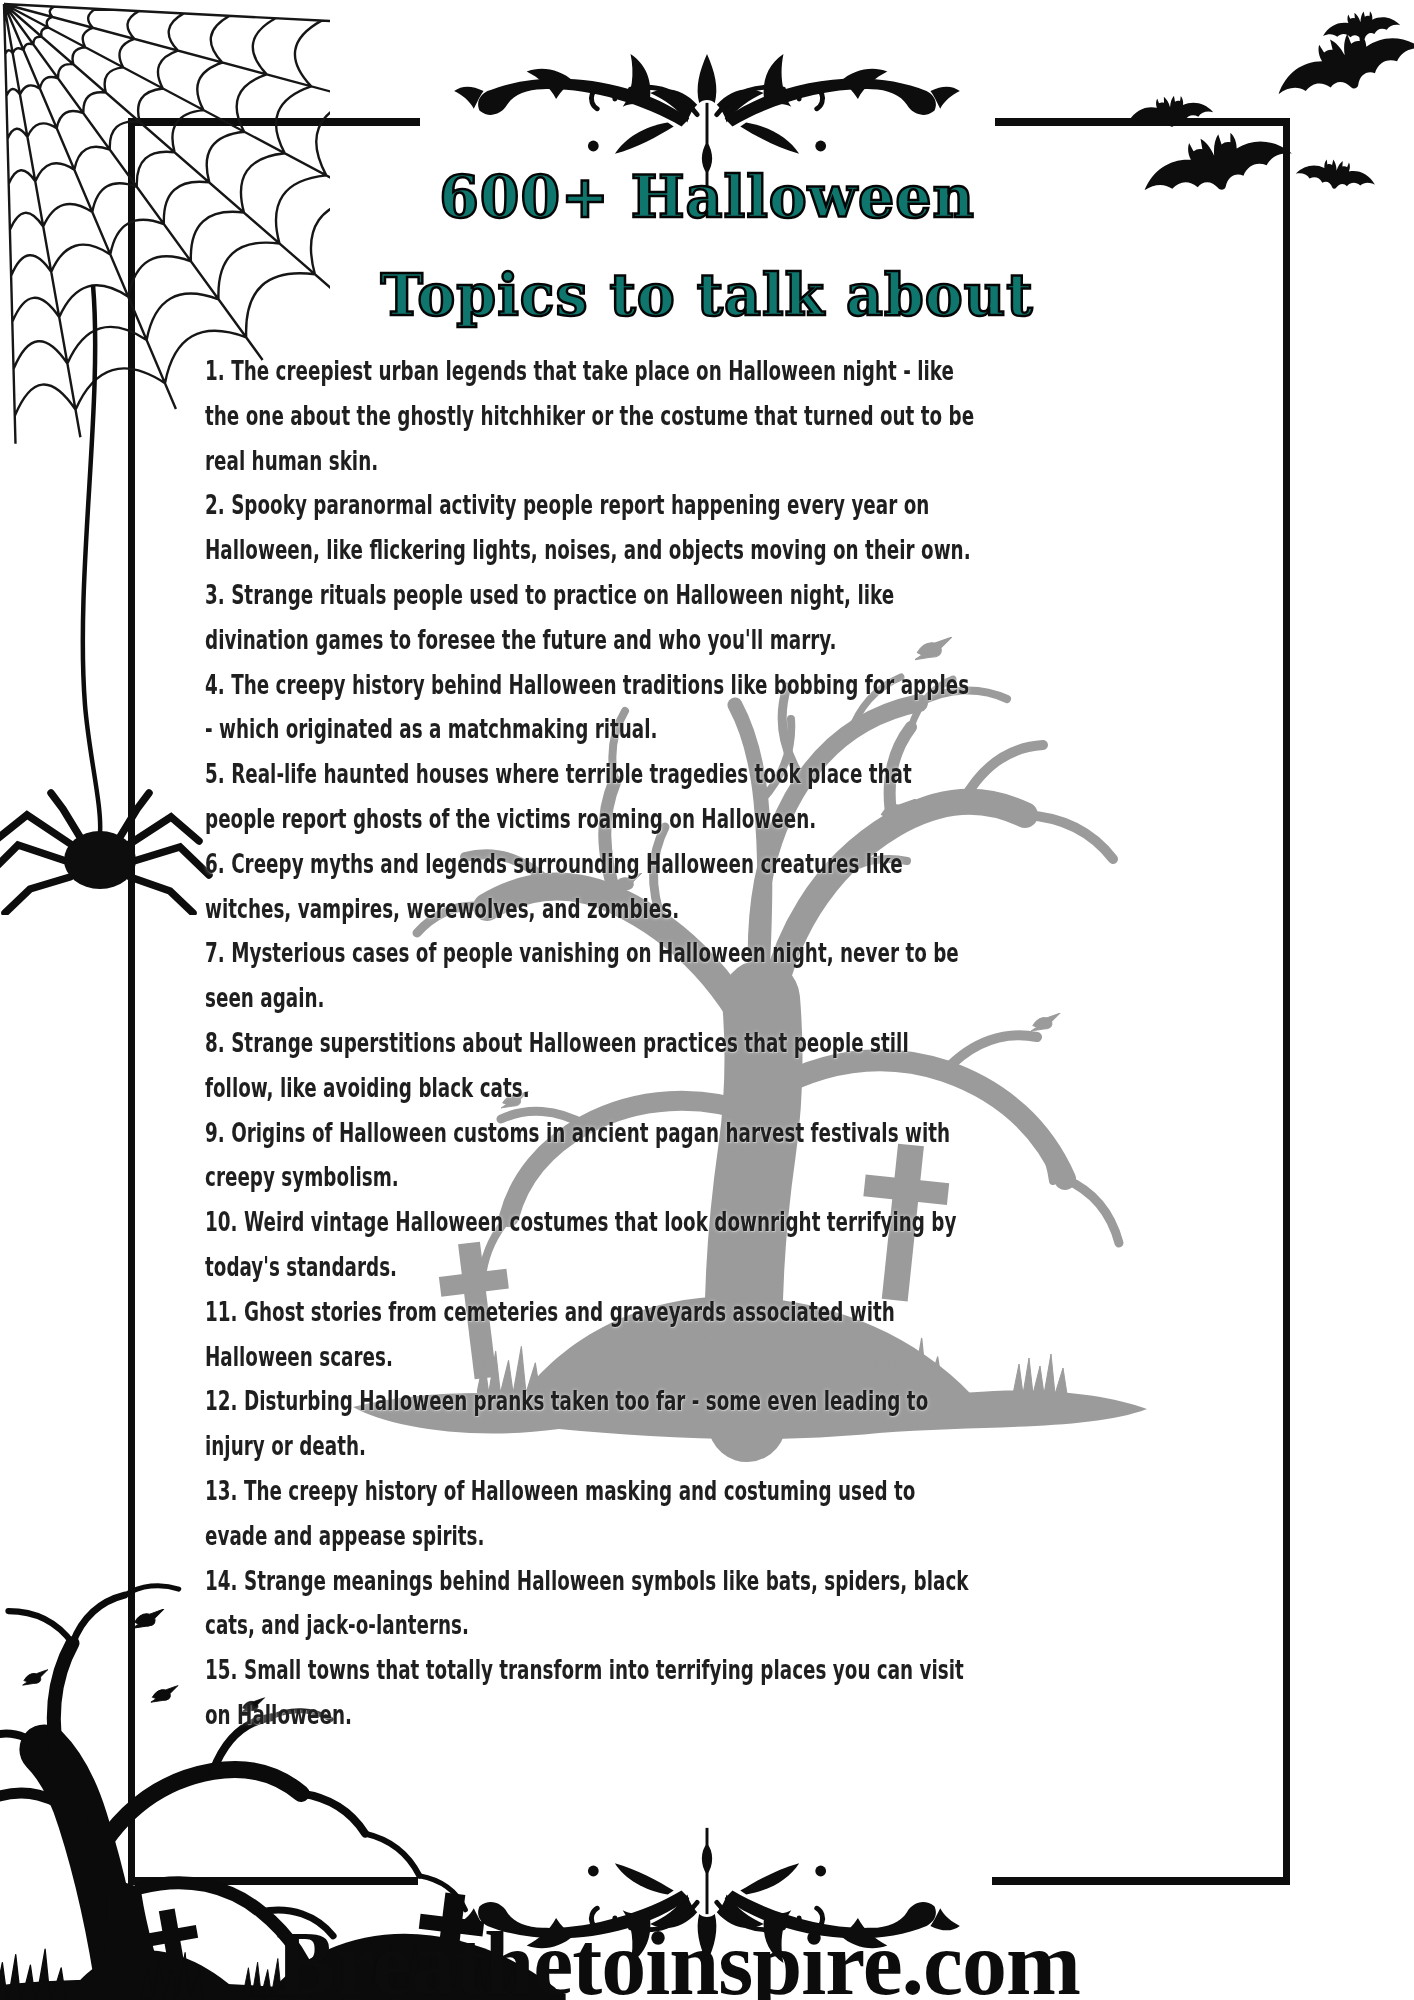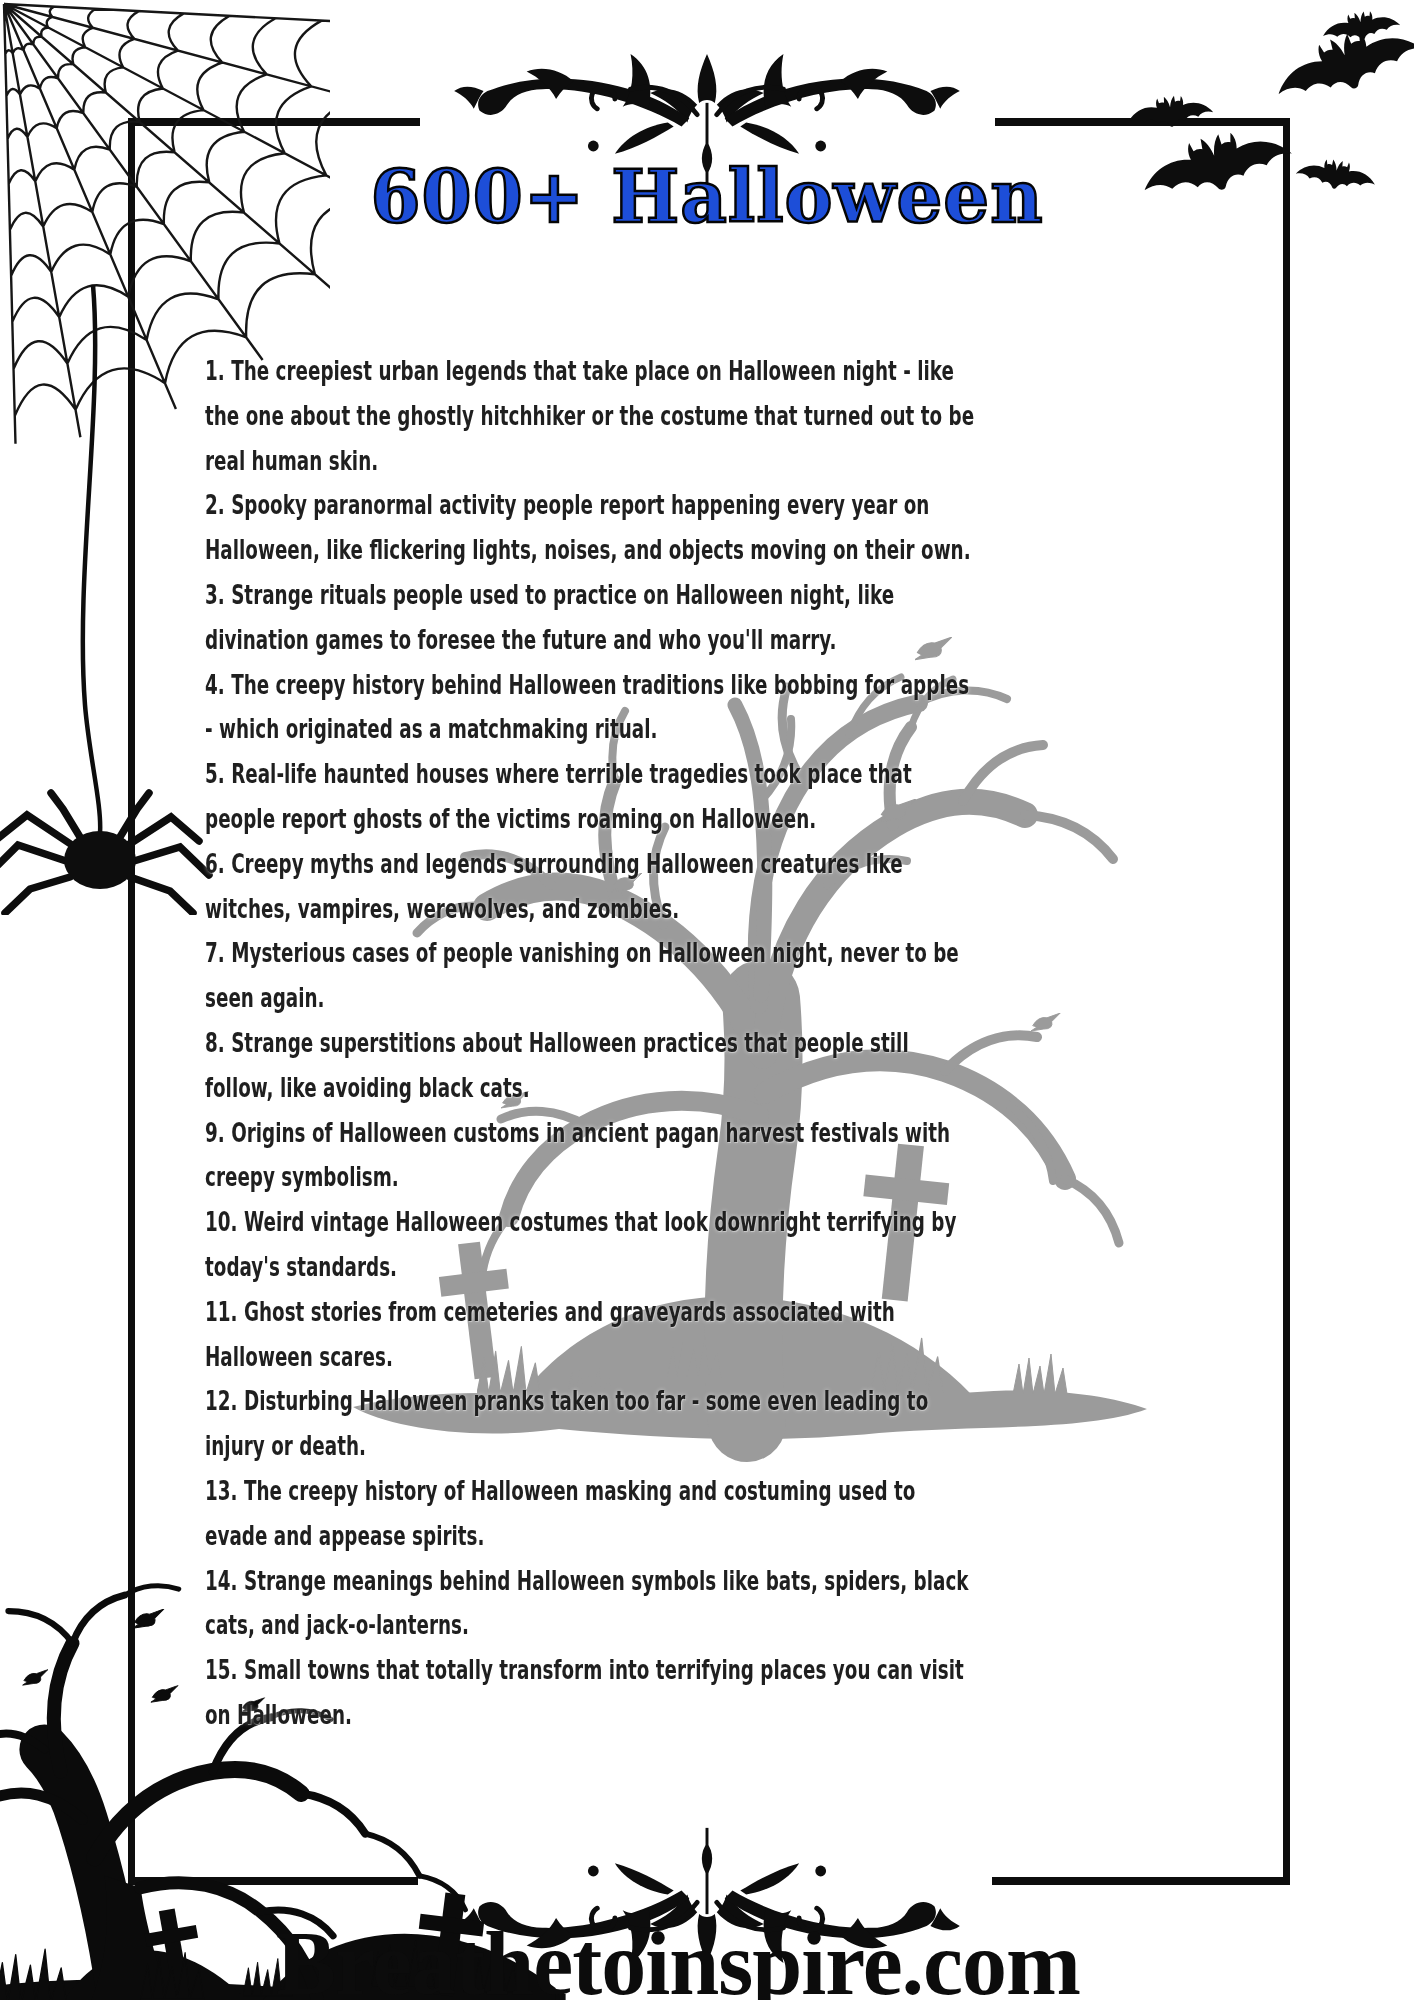--- a/index.html
+++ b/index.html
@@ -9,22 +9,22 @@
   
   .frame{position:absolute;background:#0d0d0d;z-index:2;}
 
   
   .decor{position:absolute;z-index:3;pointer-events:none;}
   .under{position:absolute;z-index:1;pointer-events:none;}
 
   
   .title{position:absolute;left:0;top:148px;width:1414px;text-align:center;z-index:4;
          font-family:"DejaVu Serif","Liberation Serif",serif;font-weight:900;
-         color:#1d4ed8;-webkit-text-stroke:2.5px #050505;
-         font-size:72px;line-height:98px;letter-spacing:1px;}
+         color:#0f766e;-webkit-text-stroke:2.5px #050505;
+         font-size:57px;line-height:98px;letter-spacing:1px;}
   .title span{display:block;}
 
   
   .topics{position:absolute;left:205px;top:349px;width:1140px;z-index:4;
           transform:scaleX(0.68);transform-origin:0 0;}
   .topic{margin:0;font-size:27px;line-height:44.8px;font-weight:bold;color:#1f1f1f;
          font-family:"DejaVu Sans",sans-serif;
          text-shadow:0 0 5px rgba(255,255,255,.55), 1px 1px 0 rgba(255,255,255,.35);}
 
   
@@ -205,20 +205,21 @@
     </g>
     <use href="#grass" x="0" y="390" width="80" height="56"></use>
     <use href="#grass" x="146" y="392" width="70" height="52"></use>
     <use href="#grass" x="248" y="396" width="55" height="46"></use>
     <use href="#grass" x="376" y="378" width="70" height="56"></use>
     <use href="#grass" x="468" y="390" width="60" height="48"></use>
   </svg>
 
   <div class="title">
     <span>600+ Halloween</span>
+    <span>Topics to talk about</span>
   </div>
 
   <div class="topics" id="topics-list">
       <p class="topic">1. The creepiest urban legends that take place on Halloween night - like the one about the ghostly hitchhiker or the costume that turned out to be real human skin.</p>
       <p class="topic">2. Spooky paranormal activity people report happening every year on Halloween, like flickering lights, noises, and objects moving on their own.</p>
       <p class="topic">3. Strange rituals people used to practice on Halloween night, like divination games to foresee the future and who you'll marry.</p>
       <p class="topic">4. The creepy history behind Halloween traditions like bobbing for apples - which originated as a matchmaking ritual.</p>
       <p class="topic">5. Real-life haunted houses where terrible tragedies took place that people report ghosts of the victims roaming on Halloween.</p>
       <p class="topic">6. Creepy myths and legends surrounding Halloween creatures like witches, vampires, werewolves, and zombies.</p>
       <p class="topic">7. Mysterious cases of people vanishing on Halloween night, never to be seen again.</p>

